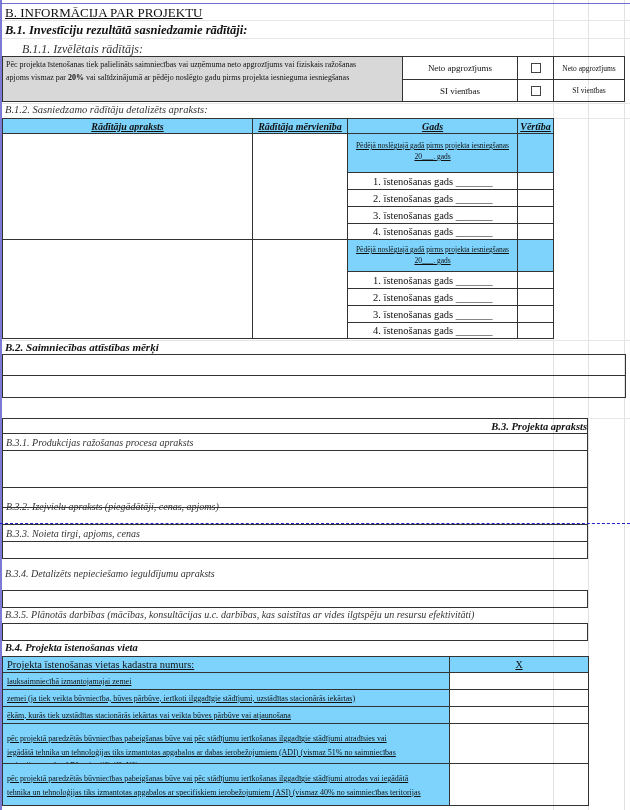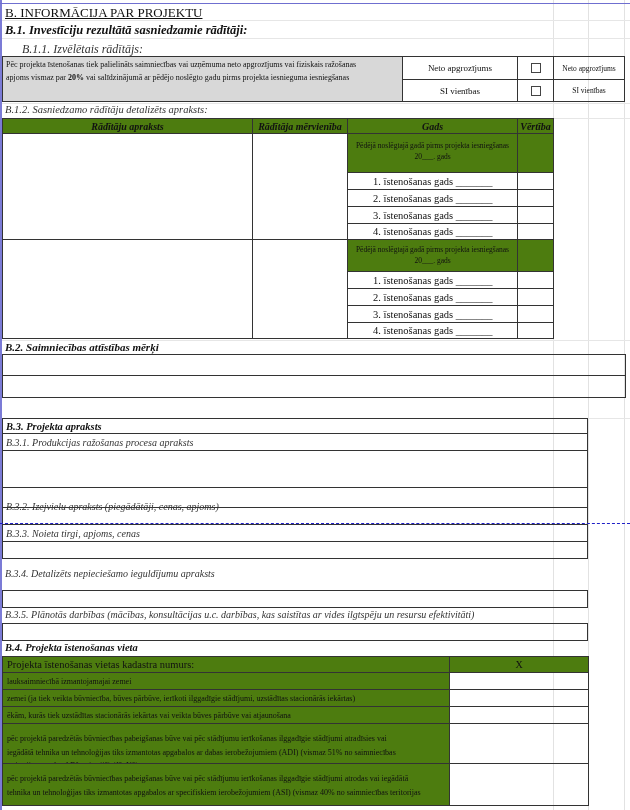--- a/index.html
+++ b/index.html
@@ -7,21 +7,21 @@
   .abs{position:absolute;box-sizing:border-box;}
   .grid-v{position:absolute;top:0;bottom:0;width:1px;background:#e2e2e2;}
   .grid-h{position:absolute;left:0;right:0;height:1px;background:#e6e6e6;}
   .leftbar{position:absolute;left:0;top:0;width:2px;height:810px;background:#7b7bd6;}
   .topline{position:absolute;left:0;top:3px;width:630px;height:1px;background:#6f6fd0;}
   .h-main{font-weight:normal;font-size:13px;text-decoration:underline;}
   .h-bi{font-weight:bold;font-style:italic;font-size:12px;}
   .h-i{font-style:italic;font-size:12px;color:#333;}
   .h-i2{font-style:italic;font-size:10.5px;color:#333;}
   .gray{background:#d8d8d8;}
-  .gray2{background:#4d7c0f;}
+  .gray2{background:#7dd3fc;text-decoration:underline;}
   .bd{border:1px solid #333;}
   .tiny{font-size:7.5px;text-align:center;line-height:11px;}
   .small{font-size:8.5px;line-height:13px;}
   .cell{display:flex;align-items:center;justify-content:center;}
   .cb{width:8px;height:8px;border:1px solid #444;border-right-width:1px;background:#fff;}
   .yr{font-size:10.5px;padding-left:20px;display:flex;align-items:center;}
   .th{font-weight:bold;font-style:italic;font-size:10px;}
   .dash{position:absolute;left:0;width:630px;top:523px;height:0;border-top:1.5px dashed #2020c8;}
   .rowtxt{font-size:8px;padding-left:4px;display:flex;align-items:center;}
   .multitxt{font-size:8px;line-height:13.5px;padding:8px 4px;}
@@ -96,21 +96,21 @@
 <div class="abs bd" style="left:517px;top:288px;width:37px;height:18px;"></div>
 <div class="abs bd yr" style="left:347px;top:305px;width:171px;height:18px;padding-left:25px;">3. īstenošanas gads _______</div>
 <div class="abs bd" style="left:517px;top:305px;width:37px;height:18px;"></div>
 <div class="abs bd yr" style="left:347px;top:322px;width:171px;height:17px;padding-left:25px;">4. īstenošanas gads _______</div>
 <div class="abs bd" style="left:517px;top:322px;width:37px;height:17px;"></div>
 
 <div class="abs h-bi" style="left:5px;top:341px;font-size:11px;">B.2. Saimniecības attīstības mērķi</div>
 <div class="abs bd" style="left:2px;top:354px;width:624px;height:22px;"></div>
 <div class="abs bd" style="left:2px;top:375px;width:624px;height:23px;"></div>
 
-<div class="abs bd h-bi" style="left:2px;top:418px;width:586px;height:16px;font-size:10.5px;padding-left:3px;display:flex;align-items:center;">
+<div class="abs bd h-bi" style="left:2px;top:418px;width:586px;height:16px;font-size:10.5px;padding-left:3px;display:flex;align-items:center;justify-content:flex-end;">
     <span>B.3. Projekta apraksts</span>
   </div>
 <div class="abs bd h-i2" style="left:2px;top:433px;width:586px;height:18px;padding-left:3px;font-size:10px;display:flex;align-items:center;">
     <span>B.3.1. Produkcijas ražošanas procesa apraksts</span>
   </div>
 <div class="abs bd" style="left:2px;top:450px;width:586px;height:38px;"></div>
 <div class="abs bd h-i2" style="left:2px;top:487px;width:586px;height:38px;padding-left:3px;font-size:10px;display:flex;align-items:center;">
     <span>B.3.2. Izejvielu apraksts (piegādātāji, cenas, apjoms)</span>
   </div>
 <div class="abs bd" style="left:2px;top:507px;width:586px;height:18px;"></div>

